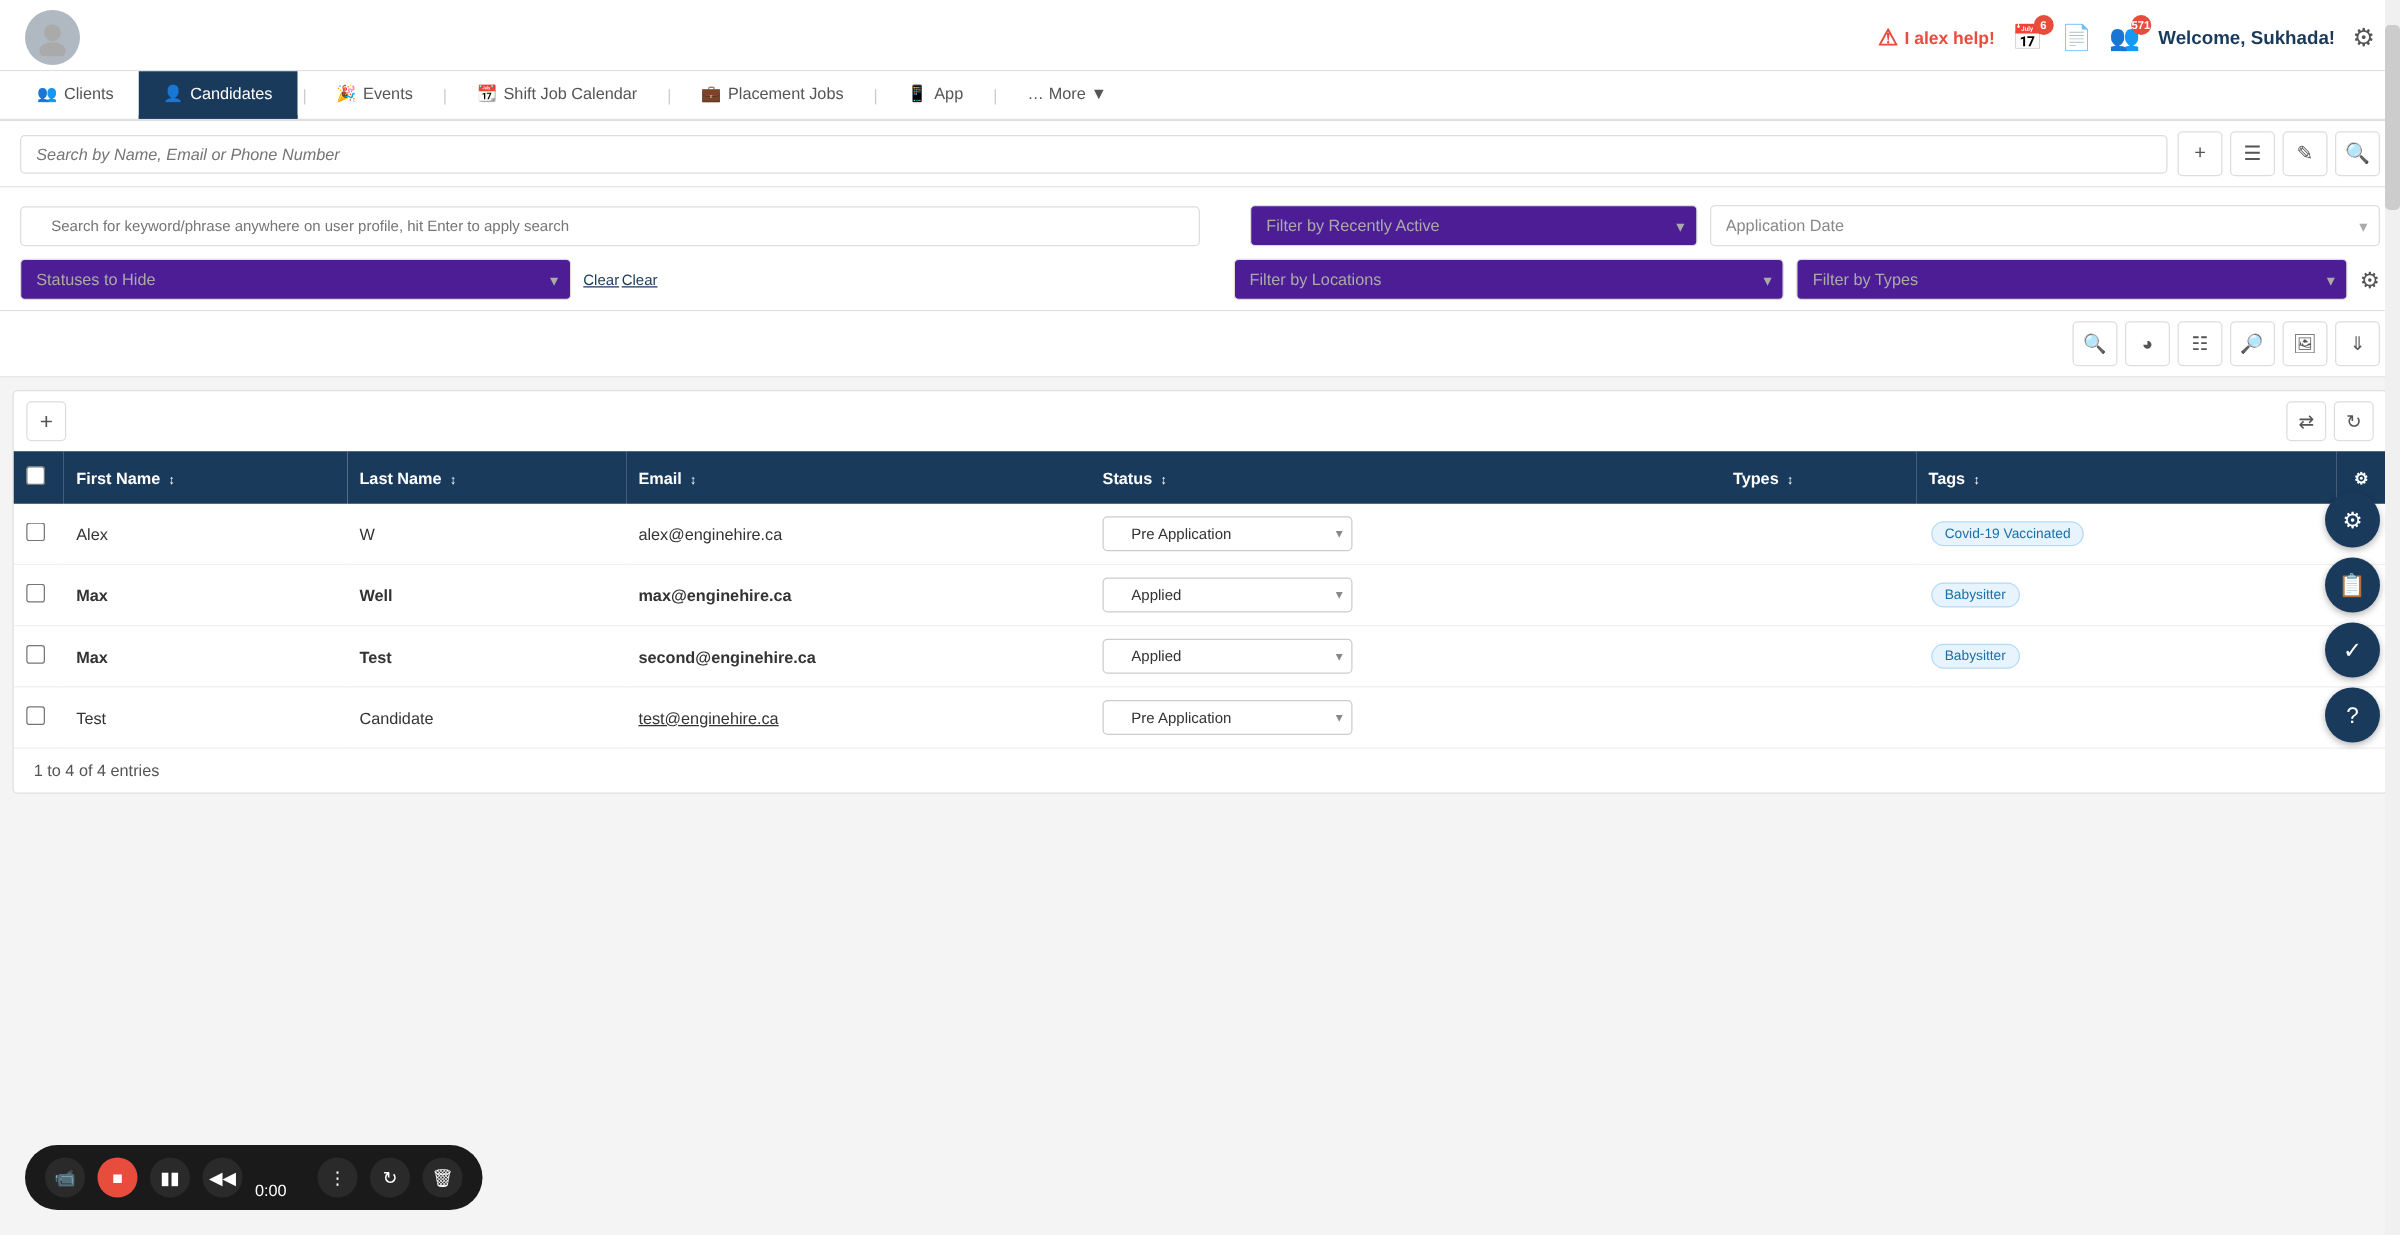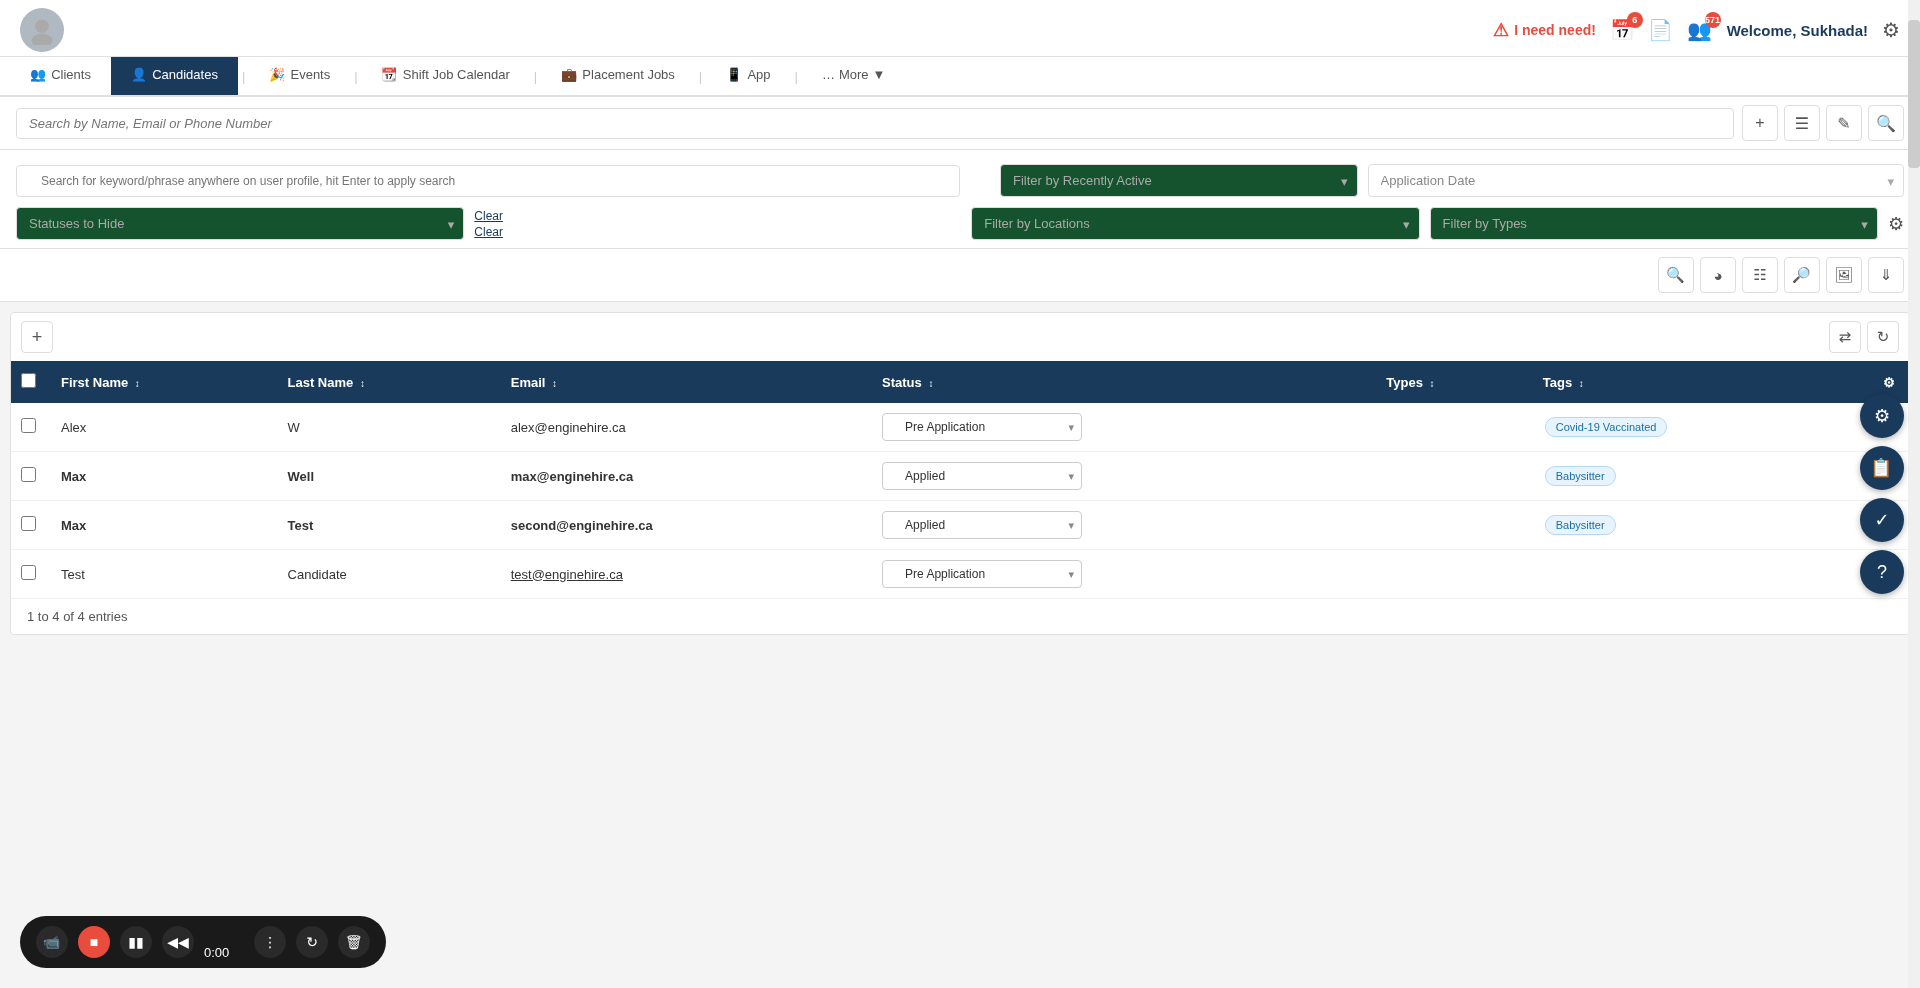--- a/index.html
+++ b/index.html
@@ -27,21 +27,21 @@
     .search-bar-row { display: flex; align-items: center; background: #fff; padding: 8px 16px; border-bottom: 1px solid #e0e0e0; gap: 8px; }
     .search-bar-row input { flex: 1; border: 1px solid #ddd; padding: 7px 12px; border-radius: 4px; font-size: 13px; color: #aaa; font-style: italic; }
     .search-actions { display: flex; gap: 6px; }
     .action-btn { width: 36px; height: 36px; border: 1px solid #ddd; background: #fff; border-radius: 4px; display: flex; align-items: center; justify-content: center; cursor: pointer; color: #555; font-size: 16px; }
 
     
     .filter-area { background: #fff; padding: 14px 16px 8px 16px; border-bottom: 1px solid #e0e0e0; }
     .filter-row { display: flex; align-items: center; gap: 10px; margin-bottom: 10px; }
     .filter-input { flex: 2; border: 1px solid #ddd; padding: 8px 12px; border-radius: 4px; font-size: 13px; color: #aaa; }
     .filter-select-wrap { flex: 1; position: relative; }
-    .filter-select-wrap select { width: 100%; border: 1px solid #ddd; padding: 8px 44px 8px 12px; border-radius: 4px; font-size: 13px; color: #aaa; background: #14532d; appearance: none; cursor: pointer; }
+    .filter-select-wrap select { width: 100%; border: 1px solid #ddd; padding: 8px 44px 8px 12px; border-radius: 4px; font-size: 13px; color: #aaa; background: #4c1d95; appearance: none; cursor: pointer; }
     .filter-select-wrap::after { content: '▾'; position: absolute; right: 10px; top: 50%; transform: translateY(-50%); color: #aaa; pointer-events: none; }
     .filter-date-wrap { flex: 1.5; position: relative; }
     .filter-date-wrap select { width: 100%; border: 1px solid #ddd; padding: 8px 30px 8px 12px; border-radius: 4px; font-size: 13px; color: #888; background: #fff; appearance: none; cursor: pointer; }
     .filter-date-wrap::after { content: '▾'; position: absolute; right: 10px; top: 50%; transform: translateY(-50%); color: #aaa; pointer-events: none; }
     .clear-link { color: #1a3a5c; cursor: pointer; font-size: 12px; text-decoration: underline; }
     .filter-row2 { display: flex; align-items: center; gap: 10px; }
     .filter-gear { font-size: 18px; color: #555; cursor: pointer; }
 
     
     .view-controls { display: flex; justify-content: flex-end; padding: 8px 16px; background: #fff; gap: 6px; border-bottom: 1px solid #e0e0e0; }
@@ -98,21 +98,21 @@
 
 <div class="top-bar">
   <div class="avatar">
     <svg viewBox="0 0 40 40" xmlns="http://www.w3.org/2000/svg">
       <circle cx="20" cy="15" r="9" fill="#aaa"></circle>
       <ellipse cx="20" cy="34" rx="14" ry="9" fill="#aaa"></ellipse>
     </svg>
   </div>
   <div class="help-btn">
     <span class="help-icon">⚠</span>
-    <span>I need need!</span>
+    <span>I alex help!</span>
   </div>
   <div class="top-icon">
     <span>📅</span>
     <span class="badge">6</span>
   </div>
   <div class="top-icon">
     <span>📄</span>
   </div>
   <div class="top-icon">
     <span>👥</span>
@@ -185,21 +185,21 @@
       </select>
     </div>
   </div>
 
   <div class="filter-row2">
     <div class="filter-select-wrap">
       <select>
         <option value="">Statuses to Hide</option>
       </select>
     </div>
-    <div style="display:flex; flex-direction:column; gap:2px;">
+    <div style="display:flex; flex-direction:row; gap:2px;">
       <span class="clear-link">Clear</span>
       <span class="clear-link">Clear</span>
     </div>
     <div style="flex:1;"></div>
     <div class="filter-select-wrap">
       <select>
         <option value="">Filter by Locations</option>
       </select>
     </div>
     <div class="filter-select-wrap">

